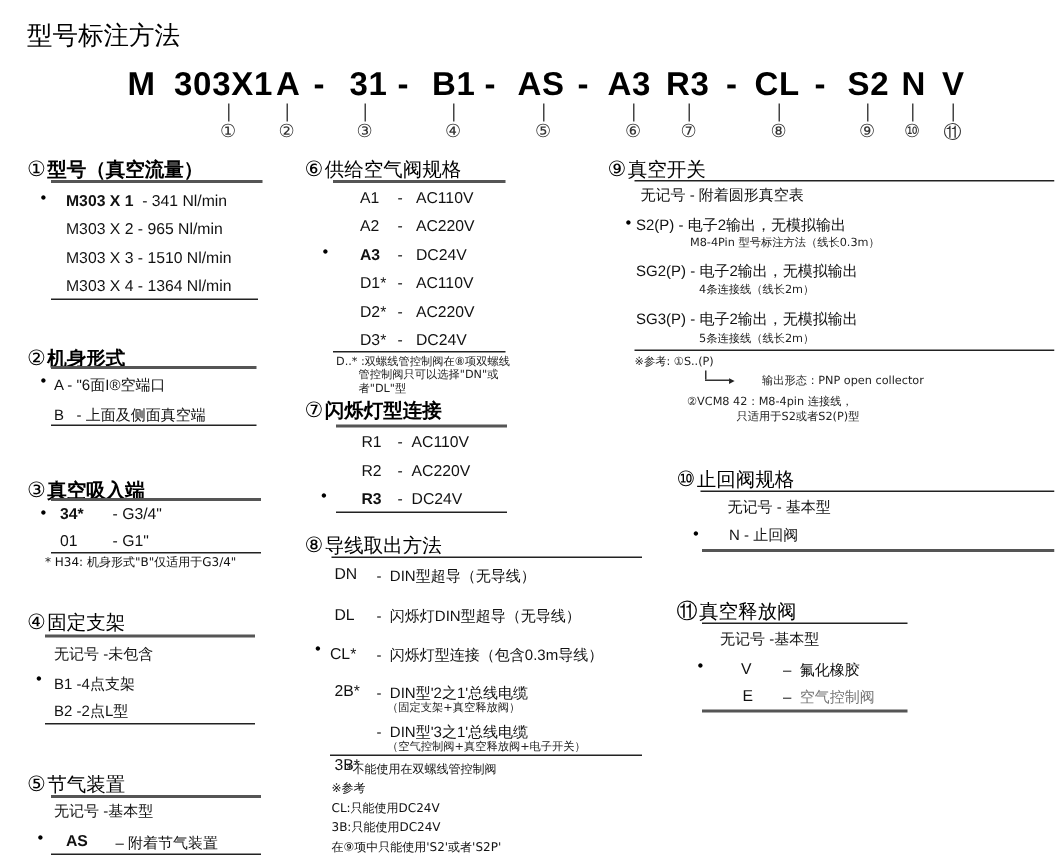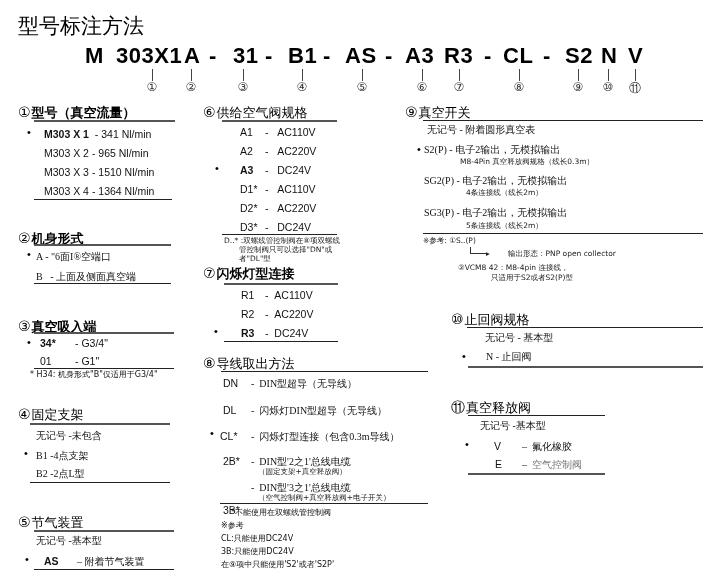--- a/index.html
+++ b/index.html
@@ -1,33 +1,33 @@
 <!DOCTYPE html>
 <html><head>
 <meta charset="utf-8">
 <style>
   * { box-sizing: border-box; margin: 0; padding: 0; }
   html, body { width: 703px; height: 572px; background: #ffffff; overflow: hidden; }
   body { position: relative; font-family: "Liberation Sans", "DejaVu Sans", sans-serif; color: #000; }
   .abs { position: absolute; white-space: nowrap; }
 
-  .page-title { left: 18px; top: 12px; font-size: 21px; font-family: Liberation Mono, monospace; }
+  .page-title { left: 18px; top: 12px; font-size: 17px; font-family: Liberation Mono, monospace; }
 
   .code-part { top: 43px; font-size: 22px; font-weight: bold; font-family: "Liberation Sans", sans-serif; letter-spacing: 0.5px; }
   .code-sep { top: 43px; font-size: 22px; font-weight: bold; }
   .code-tick { top: 69px; width: 1px; height: 12px; background: #444; }
   .code-num { top: 80px; font-size: 12px; color: #333; font-family: "DejaVu Sans", sans-serif; width: 14px; text-align: center; }
 
   .sec-head { font-size: 13px; font-family: "DejaVu Sans", sans-serif; font-weight: bold; }
   .sec-head .circ { font-weight: normal; font-size: 14px; margin-right: 1px; }
   .rule { height: 2px; background: #555; }
   .rule-thin { height: 1px; background: #222; }
 
   .row { font-size: 10.5px; font-family: "Liberation Sans", "DejaVu Sans", sans-serif; color: #111; }
-  .row.cn { font-family: Liberation Serif, serif; font-size: 10px; }
+  .row.cn { font-family: Liberation Sans, sans-serif; font-size: 10px; }
   .row b { font-weight: bold; }
   .bullet { font-size: 11px; }
   .small { font-size: 7.5px; font-family: "DejaVu Sans", sans-serif; color: #222; }
   .note { font-size: 8px; font-family: "DejaVu Sans", sans-serif; color: #111; }
   .grey { color: #777; }
 </style>
 </head>
 <body>
 
 <div class="abs page-title">型号标注方法</div>
@@ -204,21 +204,21 @@
 </div>
 
 <div>
   <div class="abs sec-head" style="left:405px; top:104px; font-weight:normal">
     <span class="circ">⑨</span><span>真空开关</span>
   </div>
   <div class="abs rule-thin" style="left:423px; top:120px; width:280px"></div>
   <div class="abs row cn" style="left:427px; top:123px"><span>无记号</span> <span>-</span> <span>附着圆形真空表</span></div>
   <span class="abs bullet" style="left:417px; top:143px">•</span>
   <div class="abs row cn" style="left:424px; top:143px"><span>S2(P)</span> <span>-</span> <span>电子2输出，无模拟输出</span></div>
-  <div class="abs small" style="left:460px; top:157px">M8-4Pin 真空释放阀规格（线长0.3m）</div>
+  <div class="abs small" style="left:460px; top:157px">M8-4Pin 型号标注方法（线长0.3m）</div>
   <div class="abs row cn" style="left:424px; top:174px"><span>SG2(P)</span> <span>-</span> <span>电子2输出，无模拟输出</span></div>
   <div class="abs small" style="left:466px; top:188px">4条连接线（线长2m）</div>
   <div class="abs row cn" style="left:424px; top:206px"><span>SG3(P)</span> <span>-</span> <span>电子2输出，无模拟输出</span></div>
   <div class="abs small" style="left:466px; top:221px">5条连接线（线长2m）</div>
   <div class="abs rule-thin" style="left:423px; top:233px; width:280px"></div>
   <div class="abs small" style="left:423px; top:236px">※参考: ①S..(P)</div>
   <div class="abs" style="left:470px; top:247px; width:1px; height:6px; background:#333"></div>
   <div class="abs" style="left:470px; top:253px; width:16px; height:1px; background:#333"></div>
   <div class="abs small" style="left:486px; top:249px">▸</div>
   <div class="abs small" style="left:508px; top:249px">输出形态：PNP open collector</div>

